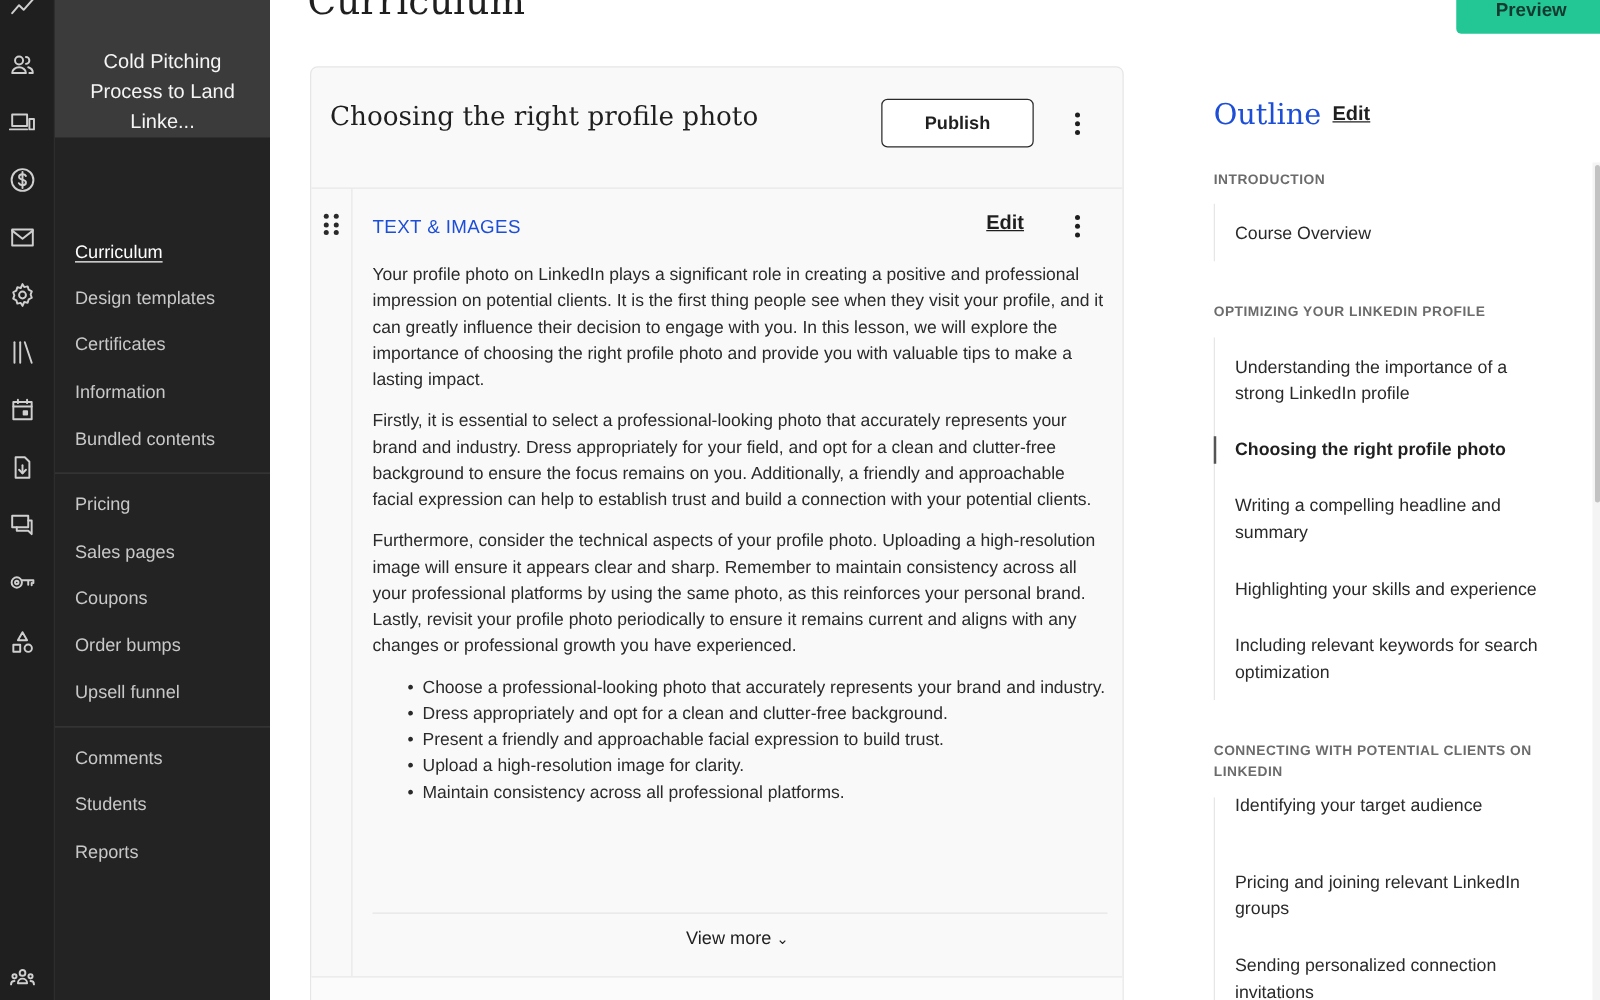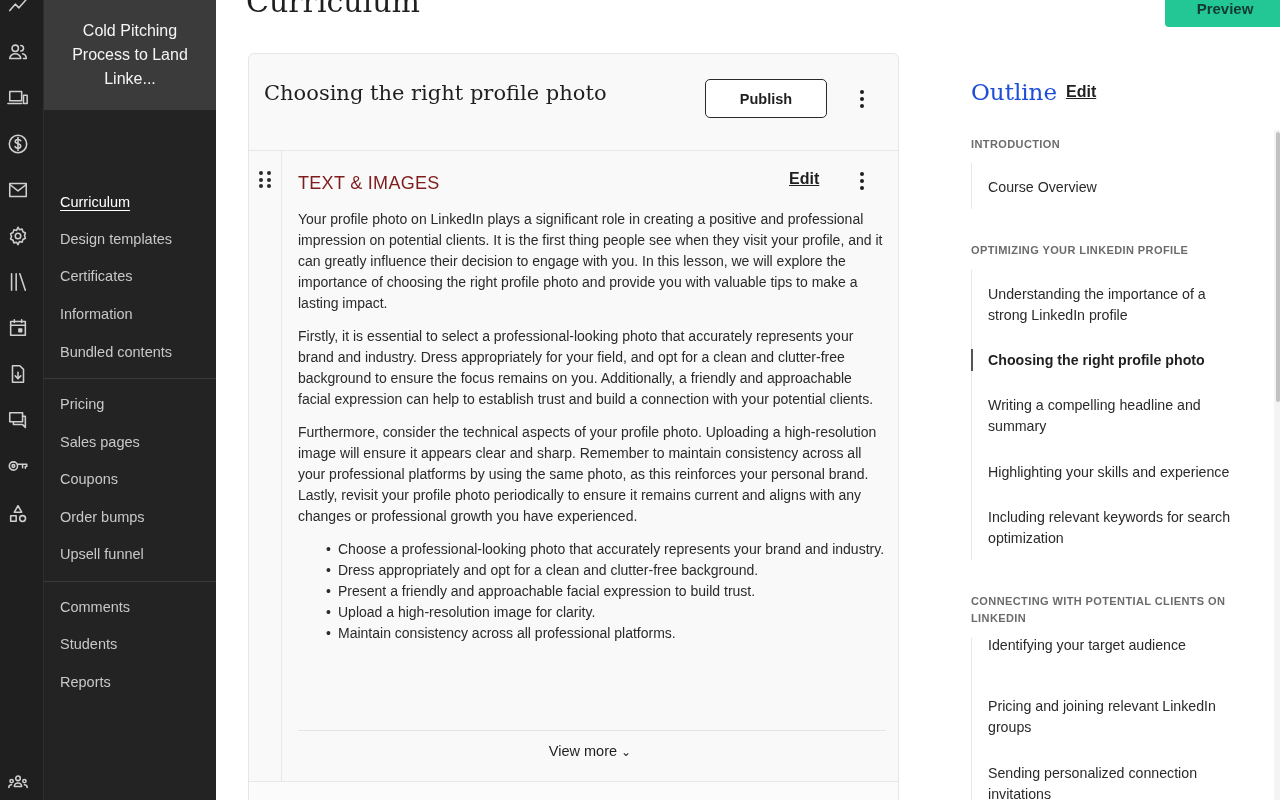--- a/index.html
+++ b/index.html
@@ -6,21 +6,21 @@
   html, body { width: 1280px; height: 800px; overflow: hidden; background: #ffffff; font-family: "Liberation Sans", sans-serif; color: #1f1f1f; }
   .app { position: relative; width: 1280px; height: 800px; }
 
   
   .rail { position: absolute; left: 0; top: 0; width: 44px; height: 800px; background: #1f1f1f; border-right: 1px solid #2d2d2d; }
   .rail-icon { position: absolute; left: 6px; width: 24px; height: 24px; display: flex; align-items: center; justify-content: center; cursor: pointer; }
   .rail-icon svg { width: 22px; height: 22px; stroke: #cfcfcf; fill: none; stroke-width: 1.7; stroke-linecap: round; stroke-linejoin: round; }
 
   
   .subnav { position: absolute; left: 44px; top: 0; width: 172px; height: 800px; background: #232323; }
-  .course-title-box { position: absolute; left: 0; top: 0; width: 172px; height: 110px; background: #3b3b3b; display: flex; align-items: center; justify-content: center; }
+  .course-title-box { position: absolute; left: 0; top: 0; width: 172px; height: 110px; background: #3b3b3b; display: flex; align-items: flex-end; justify-content: center; }
   .course-title { color: #f5f5f5; font-size: 16px; line-height: 24px; text-align: center; width: 140px; }
   .setup-btn { position: absolute; left: 8px; top: 142px; width: 151px; height: 34px; border: 1px solid #2fa37b; border-radius: 3px; display: flex; align-items: center; justify-content: space-between; padding: 0 10px 0 8px; color: #3ec792; font-size: 14px; cursor: pointer; }
   .setup-btn .chev { font-size: 14px; color: #3ec792; }
   .nav-item { position: absolute; left: 16px; font-size: 14.5px; color: #c8c8c8; cursor: pointer; }
   .nav-item.active { color: #ffffff; text-decoration: underline; text-underline-offset: 3px; }
   .nav-divider { position: absolute; left: 0; width: 172px; height: 1px; background: #3a3a3a; }
 
   
   .main { position: absolute; left: 216px; top: 0; width: 1064px; height: 800px; background: #ffffff; }
   .page-title { position: absolute; left: 30px; top: -16px; font-family: "DejaVu Serif", serif; font-size: 30px; color: #1f1f1f; font-weight: 300; }
@@ -30,21 +30,21 @@
   .card-head { position: absolute; left: 0; top: 0; width: 100%; height: 97px; border-bottom: 1px solid #e8e8e8; }
   .lesson-title { position: absolute; left: 15px; top: 27px; font-family: "DejaVu Serif", serif; font-size: 21px; color: #1f1f1f; }
   .publish-btn { position: absolute; left: 456px; top: 25px; width: 122px; height: 39px; border: 1px solid #2a2a2a; border-radius: 5px; background: #ffffff; font-size: 14.5px; font-weight: bold; display: flex; align-items: center; justify-content: center; cursor: pointer; }
   .kebab { position: absolute; width: 20px; height: 24px; display: flex; flex-direction: column; align-items: center; justify-content: center; gap: 3px; cursor: pointer; }
   .kebab i { display: block; width: 4px; height: 4px; border-radius: 50%; background: #1f1f1f; }
 
   .block { position: absolute; left: 0; top: 97px; width: 100%; height: 630px; }
   .drag-col { position: absolute; left: 0; top: 0; width: 33px; height: 100%; border-right: 1px solid #e8e8e8; }
   .drag-handle { position: absolute; left: 10px; top: 20px; width: 12px; height: 18px; display: grid; grid-template-columns: 4px 4px; gap: 2px 4px; cursor: grab; }
   .drag-handle i { display: block; width: 4px; height: 4px; border-radius: 50%; background: #2a2a2a; }
-  .block-type { position: absolute; left: 49px; top: 22px; font-size: 18px; letter-spacing: 0.3px; color: #7f1d1d; }
+  .block-type { position: absolute; left: 49px; top: 22px; font-size: 15px; letter-spacing: 0.3px; color: #1d4ed8; }
   .block-edit { position: absolute; left: 540px; top: 19px; font-size: 16px; font-weight: bold; text-decoration: underline; color: #1f1f1f; cursor: pointer; }
   .block-content { position: absolute; left: 49px; top: 58px; width: 588px; height: 522px; overflow: hidden; font-size: 14px; line-height: 21px; color: #2a2a2a; }
   .block-content p { margin-bottom: 12px; }
   .block-content ul { list-style: none; margin-left: 28px; }
   .block-content li { position: relative; padding-left: 12px; }
   .block-content li::before { content: "•"; position: absolute; left: 0; top: 0; }
   .fade { position: absolute; left: 49px; top: 579px; width: 588px; height: 2px; border-top: 1px solid #e5e5e5; }
   .view-more { position: absolute; left: 0; top: 592px; width: 100%; text-align: center; font-size: 14.5px; color: #1f1f1f; cursor: pointer; padding-left: 33px; }
   .view-more .chev { display: inline-block; font-size: 12px; margin-left: 4px; }
   .card-foot { position: absolute; left: 0; top: 727px; width: 100%; height: 40px; border-top: 1px solid #e8e8e8; background: #fbfbfb; }

